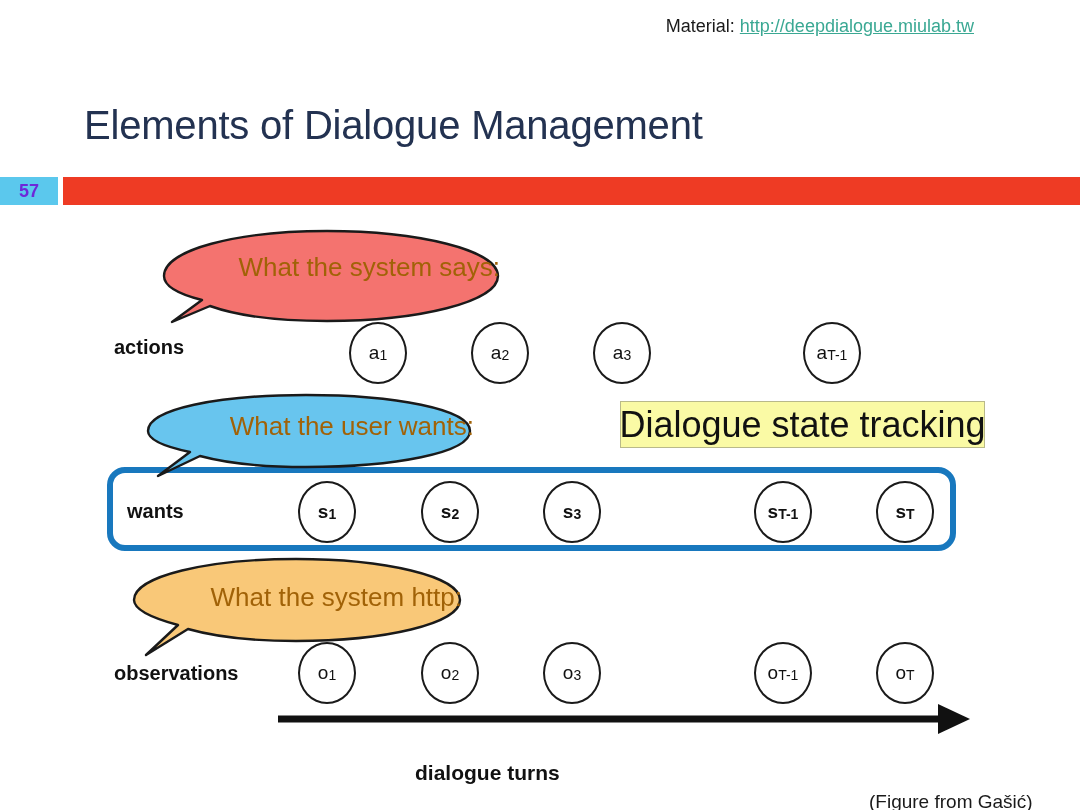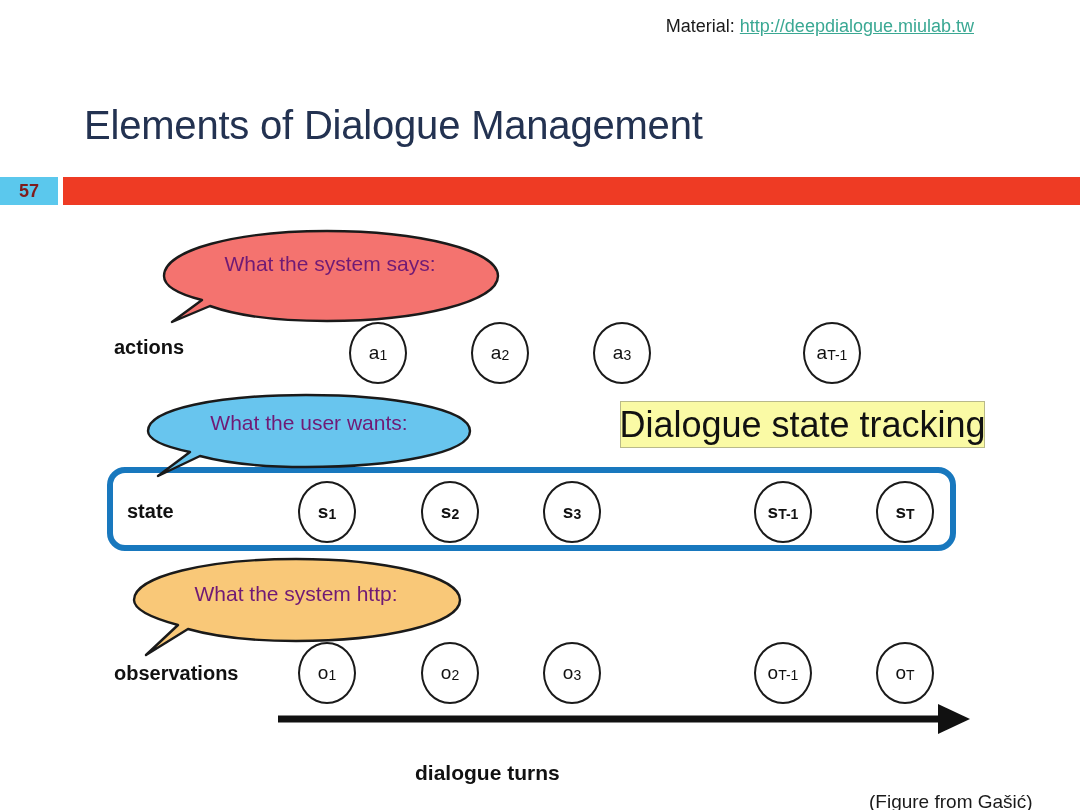--- a/index.html
+++ b/index.html
@@ -40,21 +40,21 @@
     letter-spacing: -0.2px;
     white-space: nowrap;
   }
 
   
   .slide-num-badge {
     position: absolute;
     left: 0px; top: 177px;
     width: 58px; height: 28px;
     background: #5BC8ED;
-    color: #7f1d1d;
+    color: #6d28d9;
     font-size: 18px;
     font-weight: 700;
     display: flex;
     align-items: center;
     justify-content: center;
   }
   .accent-bar {
     position: absolute;
     left: 63px; top: 177px;
     width: 1017px; height: 28px;
@@ -114,24 +114,24 @@
     justify-content: center;
     font-size: 36px;
     color: #111111;
     white-space: nowrap;
   }
 
   
   .bubble-wrap { position: absolute; }
   .bubble-text {
     position: absolute;
-    font-size: 21px;
-    color: #701a75;
-    white-space: nowrap;
-    text-align: center;
+    font-size: 26px;
+    color: #a16207;
+    white-space: nowrap;
+    text-align: right;
   }
 
   
   .turn-arrow { position: absolute; left: 270px; top: 700px; }
 
   .caption-turns {
     position: absolute;
     left: 415px; top: 761px;
     font-size: 21px;
     font-weight: 700;
@@ -157,21 +157,21 @@
   </div>
 
   <div class="page-title">Elements of Dialogue Management</div>
 
   <div class="slide-num-badge">57</div>
   <div class="accent-bar"></div>
 
   <div class="figure">
 
     <div class="row-label label-actions">actions</div>
-    <div class="row-label label-states">state</div>
+    <div class="row-label label-states">wants</div>
     <div class="row-label label-observations">observations</div>
 
     <div class="states-box"></div>
 
     <div class="node" style="left:349px; top:322px;">
       <span>a</span>
         <span class="sub">1</span>
     </div>
     <div class="node" style="left:471px; top:322px;">
       <span>a</span>

